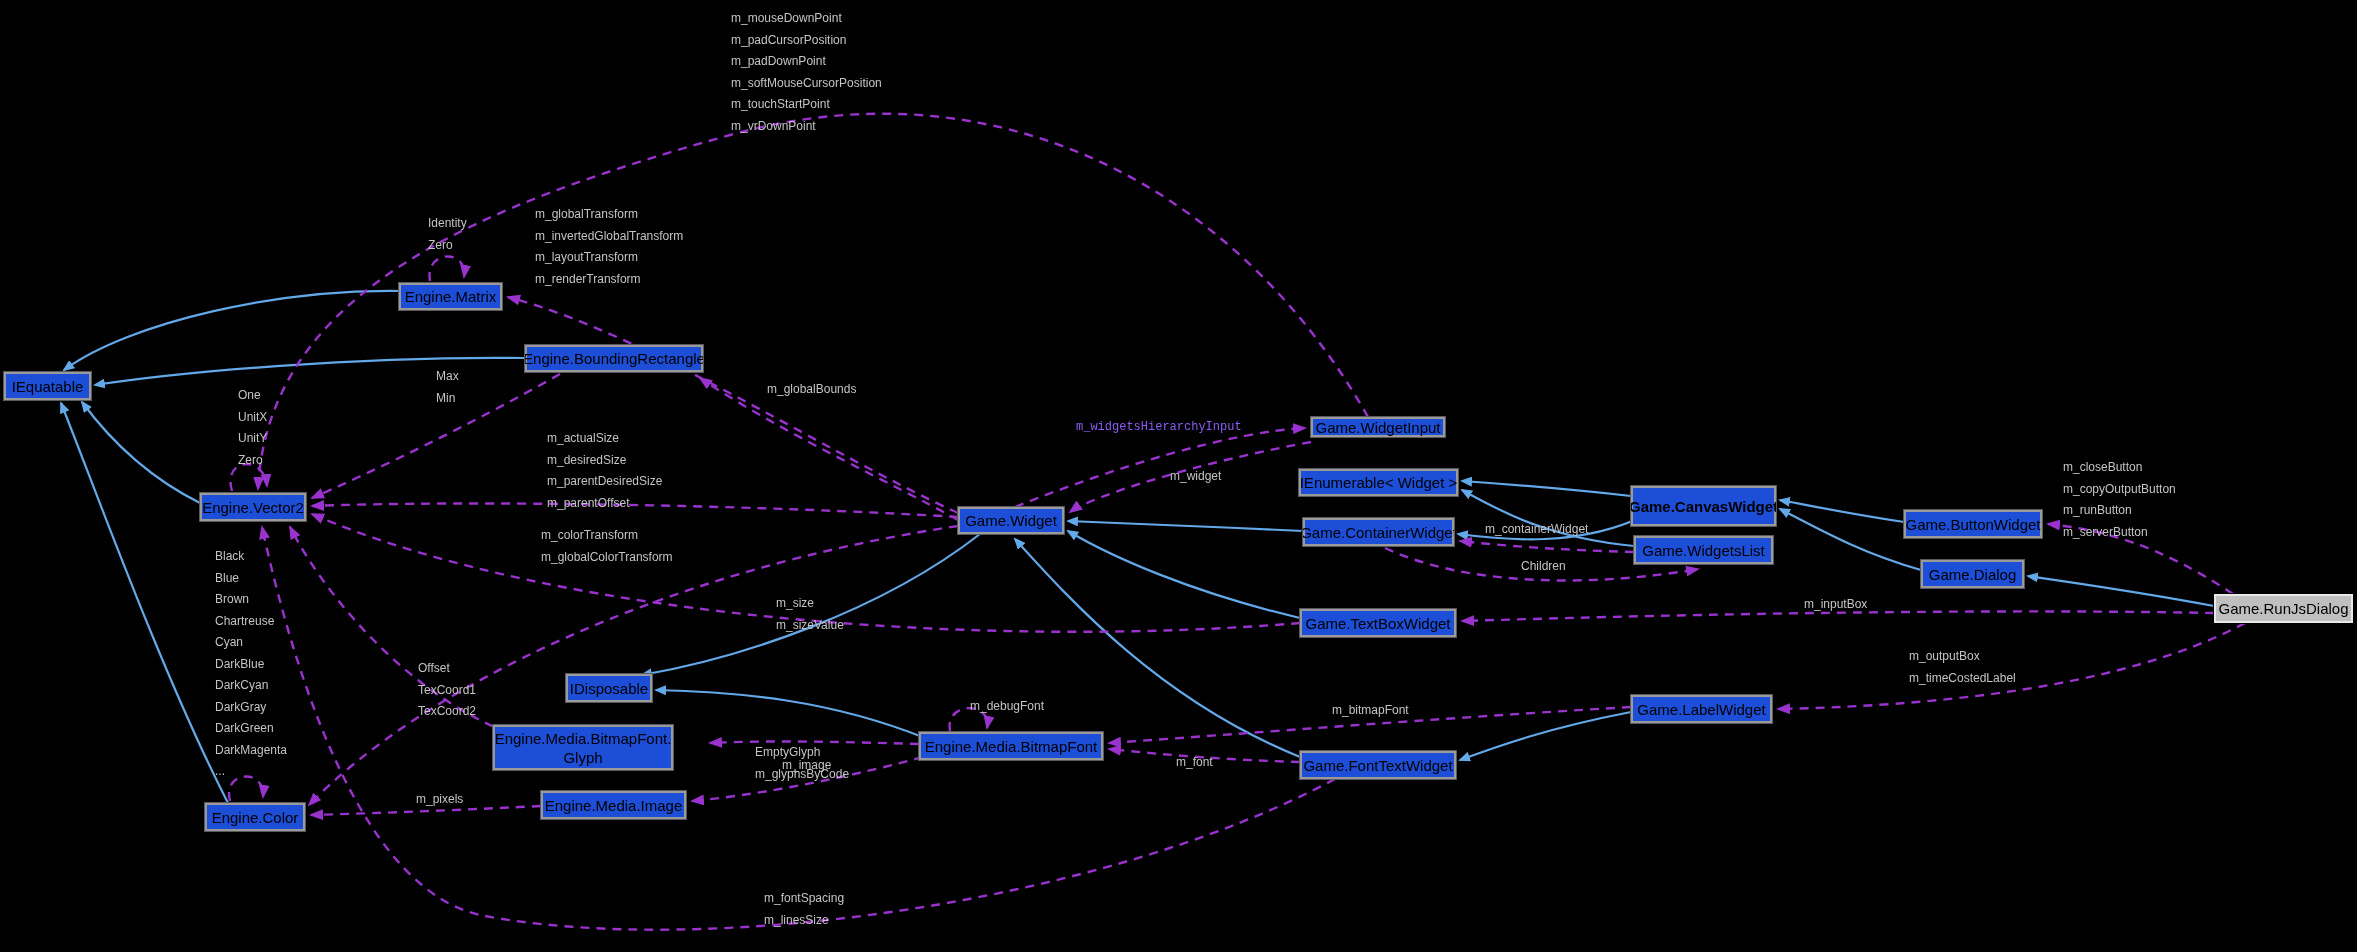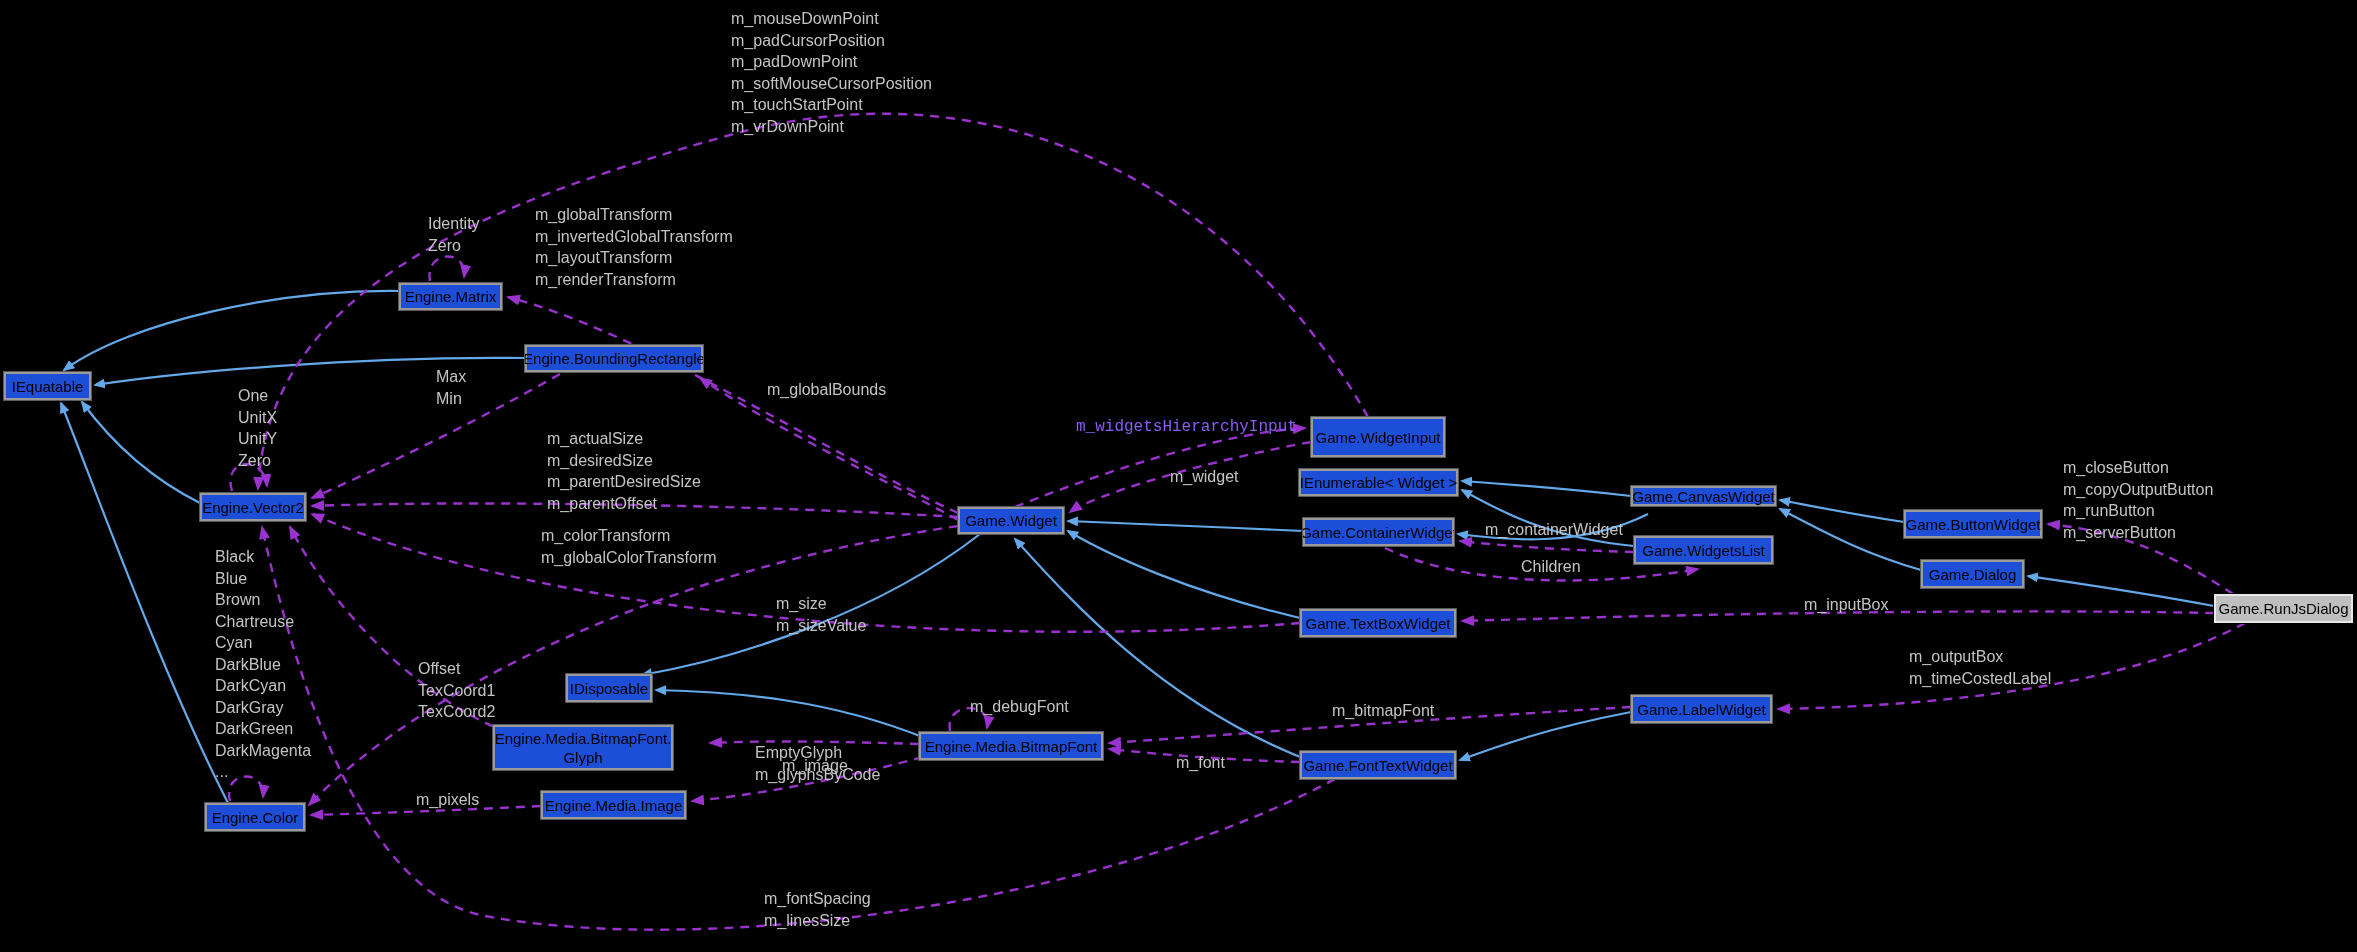--- a/index.html
+++ b/index.html
@@ -6,21 +6,21 @@
   #stage{position:relative;width:2357px;height:952px;background:#000;overflow:hidden;
          font-family:"Liberation Sans","DejaVu Sans",sans-serif;}
   #edges{position:absolute;left:0;top:0;width:2357px;height:952px;}
   .edge-inherit{fill:none;stroke-width:2.2px;}
   .edge-usage{fill:none;stroke-width:2.4px;stroke-dasharray:9 7;}
   .class-node{position:absolute;box-sizing:border-box;background:#1d4ed8;border:2px solid #9a9a9a;
       outline:1px solid #5a5a5a;color:#000;display:flex;flex-direction:column;align-items:center;
       justify-content:center;font-size:15px;line-height:19px;white-space:nowrap;text-align:center;
       cursor:pointer;}
   .class-node.highlighted{background:#bfbfbf;border:2px solid #e8e8e8;outline:1px solid #000;}
-  .edge-label{position:absolute;color:#c4c4c4;font-size:16px;line-height:21.5px;white-space:nowrap;}
+  .edge-label{position:absolute;color:#c4c4c4;font-size:12px;line-height:21.5px;white-space:nowrap;}
 </style>
 </head>
 <body>
 
 <div id="stage">
   <svg id="edges" viewBox="0 0 2357 952" width="2357" height="952" xmlns="http://www.w3.org/2000/svg">
     <defs>
       <marker id="arrow-inherit" markerWidth="12" markerHeight="10" refX="10" refY="5" orient="auto" markerUnits="userSpaceOnUse" viewBox="0 0 12 10">
         <path d="M0,0 L12,5 L0,10 z" id="arrow-inherit-shape" fill="#63a8e8"></path>
       </marker>
@@ -210,30 +210,30 @@
       </div>
       <div class="class-node" style="left: 919px; top: 732px; width: 184px; height: 28px;">
         <div>Engine.Media.BitmapFont</div>
       </div>
       <div class="class-node" style="left: 541px; top: 791px; width: 145px; height: 28px;">
         <div>Engine.Media.Image</div>
       </div>
       <div class="class-node" style="left: 958px; top: 507px; width: 106px; height: 27px;">
         <div>Game.Widget</div>
       </div>
-      <div class="class-node" style="left: 1311px; top: 417px; width: 134px; height: 40px;">
+      <div class="class-node" style="left: 1311px; top: 417px; width: 134px; height: 20px;">
         <div>Game.WidgetInput</div>
       </div>
       <div class="class-node" style="left: 1299px; top: 469px; width: 159px; height: 27px;">
         <div>IEnumerable&lt; Widget &gt;</div>
       </div>
       <div class="class-node" style="left: 1303px; top: 518px; width: 151px; height: 28px;">
         <div>Game.ContainerWidget</div>
       </div>
-      <div class="class-node" style="left: 1631px; top: 486px; width: 145px; height: 20px;">
+      <div class="class-node" style="left: 1631px; top: 486px; width: 145px; height: 40px; font-weight: bold;">
         <div>Game.CanvasWidget</div>
       </div>
       <div class="class-node" style="left: 1634px; top: 536px; width: 139px; height: 28px;">
         <div>Game.WidgetsList</div>
       </div>
       <div class="class-node" style="left: 1300px; top: 609px; width: 156px; height: 28px;">
         <div>Game.TextBoxWidget</div>
       </div>
       <div class="class-node" style="left: 1904px; top: 510px; width: 138px; height: 28px;">
         <div>Game.ButtonWidget</div>

